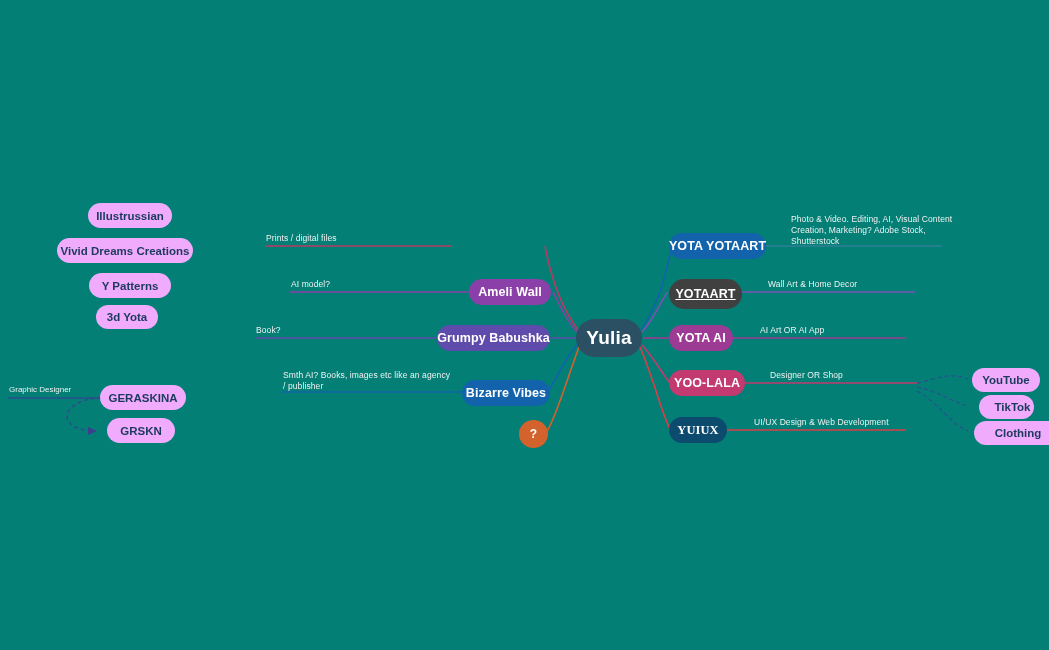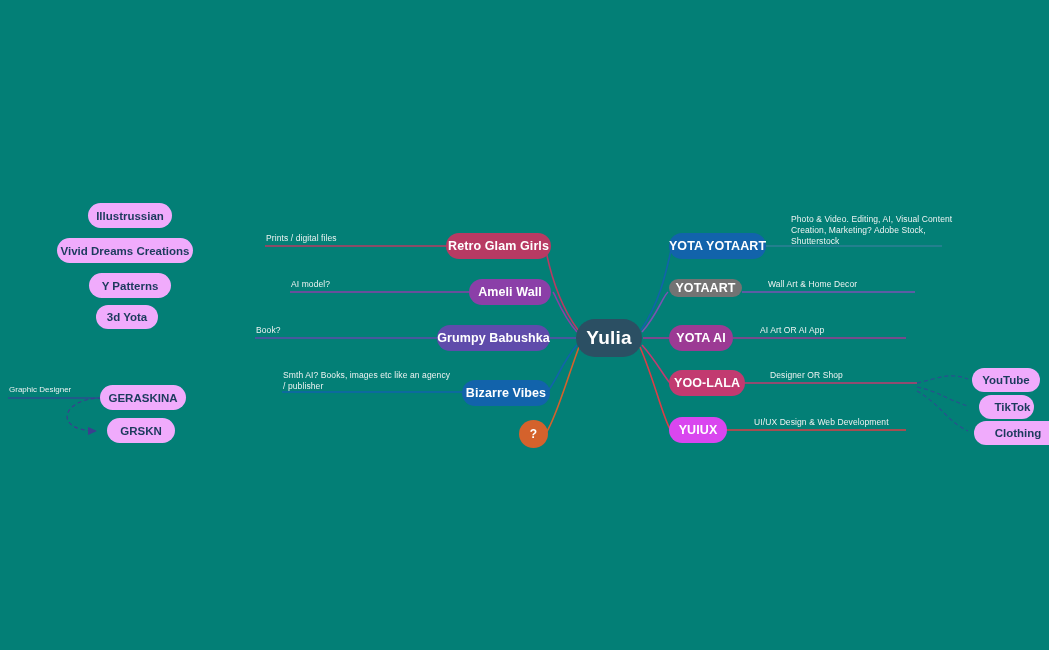--- a/index.html
+++ b/index.html
@@ -115,49 +115,46 @@
 
     <path d="M 917 383 C 940 378, 948 372, 968 379" stroke="#2b4f8f" stroke-width="1.2" fill="none" stroke-dasharray="4 3"></path>
     <path d="M 917 387 C 940 392, 948 400, 968 406" stroke="#2b4f8f" stroke-width="1.2" fill="none" stroke-dasharray="4 3"></path>
     <path d="M 917 391 C 940 404, 948 422, 968 431" stroke="#2b4f8f" stroke-width="1.2" fill="none" stroke-dasharray="4 3"></path>
   </svg>
 
   <div class="node node-center" style="left:576px; top:319px; width:66px; height:38px; background:#2b4f63;">
     <span>Yulia</span>
   </div>
 
-  <div class="node node-main" style="left:446px; top:233px; width:105px; height:26px; background:#b83a63;">
-    <span>Retro Glam Girls</span>
-  </div>
   <div class="node node-main" style="left:469px; top:279px; width:82px; height:26px; background:#8b3fa8;">
     <span>Ameli Wall</span>
   </div>
   <div class="node node-main" style="left:437px; top:325px; width:113px; height:26px; background:#5f4bab;">
     <span>Grumpy Babushka</span>
   </div>
   <div class="node node-main" style="left:462px; top:380px; width:88px; height:26px; background:#1263ab;">
     <span>Bizarre Vibes</span>
   </div>
   <div class="node node-q" style="left:519px; top:420px; width:29px; height:28px; background:#d4622c;">
     <span>?</span>
   </div>
 
   <div class="node node-main" style="left:669px; top:233px; width:97px; height:26px; background:#1263ab;">
     <span>YOTA YOTAART</span>
   </div>
-  <div class="node node-main" style="left:669px; top:279px; width:73px; height:18px; background:#737373;">
+  <div class="node node-main" style="left:669px; top:279px; width:73px; height:30px; background:#404040;text-decoration:underline;">
     <span>YOTAART</span>
   </div>
   <div class="node node-main" style="left:669px; top:325px; width:64px; height:26px; background:#9c3a94;">
     <span>YOTA AI</span>
   </div>
   <div class="node node-main" style="left:669px; top:370px; width:76px; height:26px; background:#c23a70;">
     <span>YOO-LALA</span>
   </div>
-  <div class="node node-main" style="left:669px; top:417px; width:58px; height:26px; background:#d946ef;">
+  <div class="node node-main" style="left:669px; top:417px; width:58px; height:26px; background:#0c4a6e;font-family:Liberation Serif, serif;">
     <span>YUIUX</span>
   </div>
 
   <div class="anno" style="left:266px; top:233px;">Prints / digital files</div>
   <div class="anno" style="left:291px; top:279px;">AI model?</div>
   <div class="anno" style="left:256px; top:325px;">Book?</div>
   <div class="anno" style="left:283px; top:370px;">Smth AI? Books, images etc like an agency
 / publisher</div>
 
   <div class="anno" style="left:791px; top:214px;">Photo &amp; Video. Editing, AI, Visual Content

